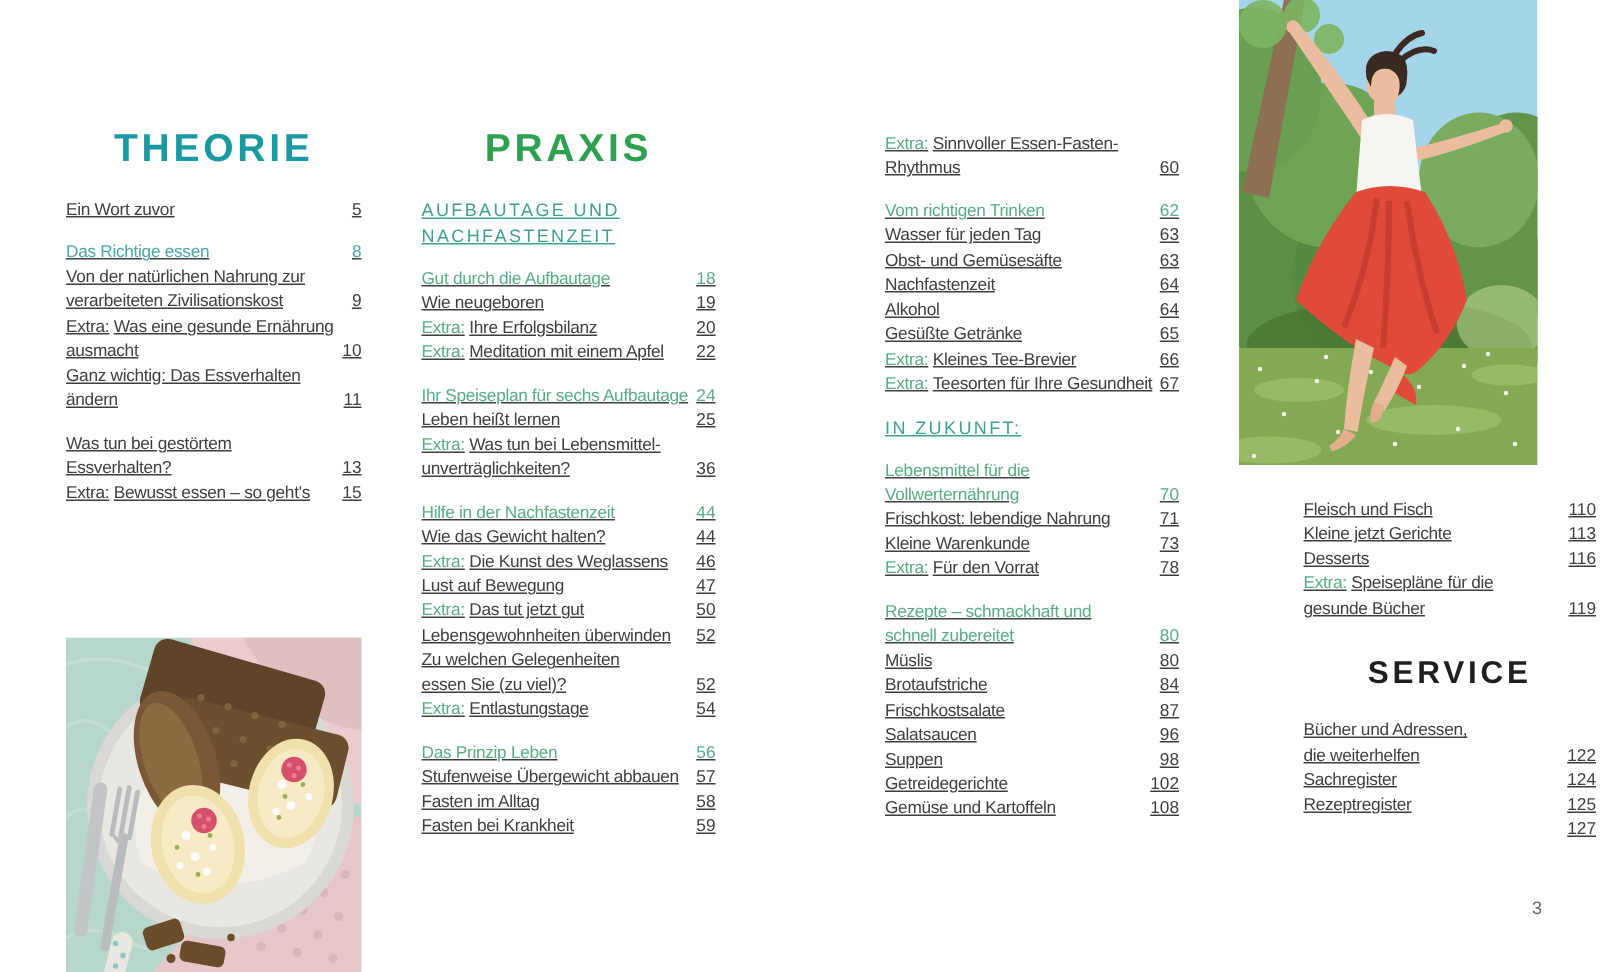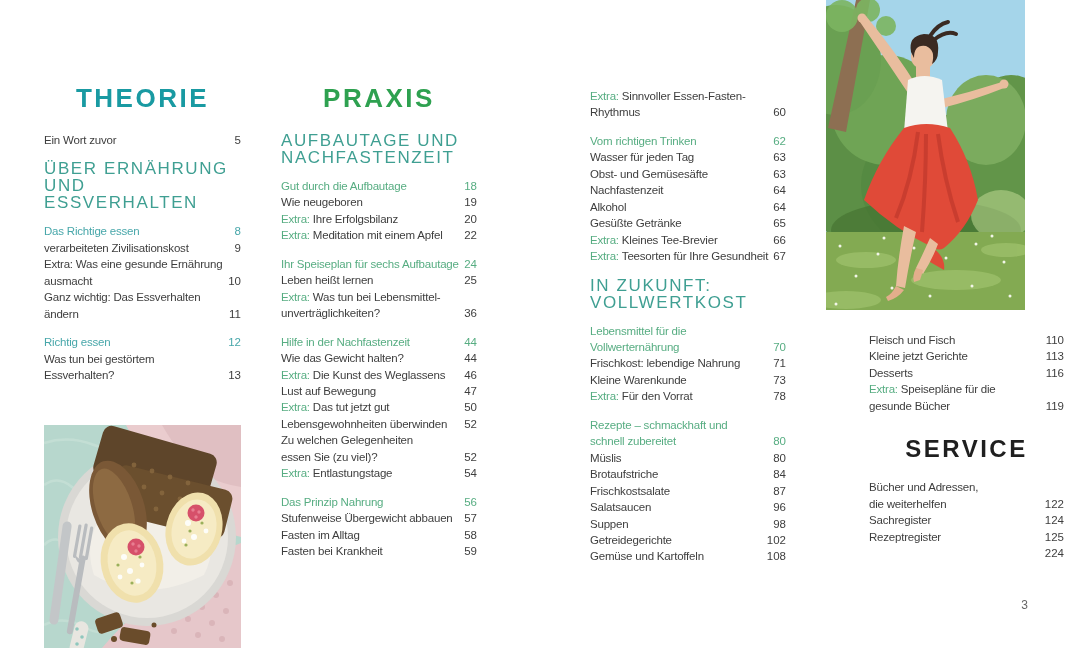--- a/index.html
+++ b/index.html
@@ -13,26 +13,26 @@
   #col1 { left:44px;  top:84px;  width:197px; }
   #col2 { left:281px; top:84px;  width:196px; }
   #col3 { left:590px; top:88px;  width:196px; }
   #col4 { left:869px; top:332px; width:195px; }
   .big-heading {
     font-size:26px; font-weight:700; letter-spacing:2.5px; text-align:center;
     line-height:28px; white-space:nowrap;
   }
   #col1 .big-heading { color:var(--teal-heading); margin-bottom:20px; }
   #col2 .big-heading { color:var(--green-heading); margin-bottom:20px; }
-  .big-heading.service { color:var(--service-heading); font-size:24px; margin:22px 0 17px 0; line-height:26px; }
+  .big-heading.service { color:var(--service-heading); font-size:21px; margin:22px 0 17px 0; line-height:26px; }
   .section {
-    color:var(--section); font-size:17px; letter-spacing:1.6px;
+    color:var(--section); font-size:12px; letter-spacing:1.6px;
     line-height:17px; margin-bottom:16px; font-weight:400;
   }
-  .block { margin-bottom:12px; }
+  .block { margin-bottom:12px;text-decoration:underline; }
   .block:last-child { margin-bottom:0; }
   .row { display:flex; line-height:16.45px; font-size:11.5px; letter-spacing:-0.2px; }
   .rt { white-space:nowrap; }
   .num { margin-left:auto; padding-left:4px; letter-spacing:0; }
   .row.chapter .rt, .row.chapter .num { color:var(--chapter-color); }
   .xp { margin-right:3px; }
   .photo { position:absolute; line-height:0; }
   #food-photo  { left:44px;  top:425px; width:197px; height:223px; }
   #woman-photo { left:826px; top:0;     width:199px; height:310px; }
   .page-number {
@@ -47,59 +47,58 @@
 
   <div class="col" id="col1">
     <h1 class="big-heading">THEORIE</h1>
     <div class="flow">
         <div class="block">
           <div class="row body">
             <span class="rt">Ein Wort zuvor</span>
             <span class="num">5</span>
           </div>
         </div>
-        <div class="block section">
-          <div>ÜBER ERNÄHRUNG</div>
-          <div>UND ESSVERHALTEN</div>
-        </div>
         <div class="block">
           <div class="row chapter" style="--chapter-color: #48a7aa;">
             <span class="rt">Das Richtige essen</span>
             <span class="num">8</span>
           </div>
           <div class="row body">
+            <span class="rt">Von der natürlichen Nahrung zur</span>
+          </div>
+          <div class="row body">
             <span class="rt">verarbeiteten Zivilisationskost</span>
             <span class="num">9</span>
           </div>
           <div class="row extra">
             <span class="rt"><span class="xp" style="color: rgb(62, 62, 62);">Extra:</span>Was eine gesunde Ernährung</span>
           </div>
           <div class="row body">
             <span class="rt">ausmacht</span>
             <span class="num">10</span>
           </div>
           <div class="row body">
             <span class="rt">Ganz wichtig: Das Essverhalten</span>
           </div>
           <div class="row body">
             <span class="rt">ändern</span>
             <span class="num">11</span>
           </div>
         </div>
         <div class="block">
-          <div class="row chapter" style="--chapter-color: #48a7aa;">
-            <span class="rt">Richtig essen</span>
-            <span class="num">12</span>
-          </div>
           <div class="row body">
             <span class="rt">Was tun bei gestörtem</span>
           </div>
           <div class="row body">
             <span class="rt">Essverhalten?</span>
             <span class="num">13</span>
+          </div>
+          <div class="row extra">
+            <span class="rt"><span class="xp" style="color: rgb(62, 62, 62);">Extra:</span>Bewusst essen – so geht's</span>
+            <span class="num">15</span>
           </div>
         </div>
       </div>
   </div>
 
   <div class="col" id="col2">
     <h1 class="big-heading">PRAXIS</h1>
     <div class="flow">
         <div class="block section">
           <div>AUFBAUTAGE UND</div>
@@ -172,21 +171,21 @@
             <span class="rt">essen Sie (zu viel)?</span>
             <span class="num">52</span>
           </div>
           <div class="row extra">
             <span class="rt"><span class="xp" style="color: rgb(87, 173, 130);">Extra:</span>Entlastungstage</span>
             <span class="num">54</span>
           </div>
         </div>
         <div class="block">
           <div class="row chapter" style="--chapter-color: #57ad82;">
-            <span class="rt">Das Prinzip Nahrung</span>
+            <span class="rt">Das Prinzip Leben</span>
             <span class="num">56</span>
           </div>
           <div class="row body">
             <span class="rt">Stufenweise Übergewicht abbauen</span>
             <span class="num">57</span>
           </div>
           <div class="row body">
             <span class="rt">Fasten im Alltag</span>
             <span class="num">58</span>
           </div>
@@ -238,21 +237,20 @@
             <span class="rt"><span class="xp" style="color: rgb(87, 173, 130);">Extra:</span>Kleines Tee-Brevier</span>
             <span class="num">66</span>
           </div>
           <div class="row extra">
             <span class="rt"><span class="xp" style="color: rgb(87, 173, 130);">Extra:</span>Teesorten für Ihre Gesundheit</span>
             <span class="num">67</span>
           </div>
         </div>
         <div class="block section">
           <div>IN ZUKUNFT:</div>
-          <div>VOLLWERTKOST</div>
         </div>
         <div class="block">
           <div class="row chapter" style="--chapter-color: #57ad82;">
             <span class="rt">Lebensmittel für die</span>
           </div>
           <div class="row chapter" style="--chapter-color: #57ad82;">
             <span class="rt">Vollwerternährung</span>
             <span class="num">70</span>
           </div>
           <div class="row body">
@@ -344,21 +342,21 @@
           </div>
           <div class="row body">
             <span class="rt">Sachregister</span>
             <span class="num">124</span>
           </div>
           <div class="row body">
             <span class="rt">Rezeptregister</span>
             <span class="num">125</span>
           </div>
           <div class="row body">
-            <span class="num">224</span>
+            <span class="num">127</span>
           </div>
         </div>
       </div>
   </div>
 
   <figure class="photo" id="food-photo">
     <svg width="197" height="223" viewBox="0 0 197 223">
       <rect width="197" height="223" fill="#b7d7cd"></rect>
       <g stroke="#c9e2d8" stroke-width="2.5" fill="none" opacity="0.7">
         <path d="M0 18 Q 25 10 50 20 T 100 16 T 150 20 T 197 14"></path>

